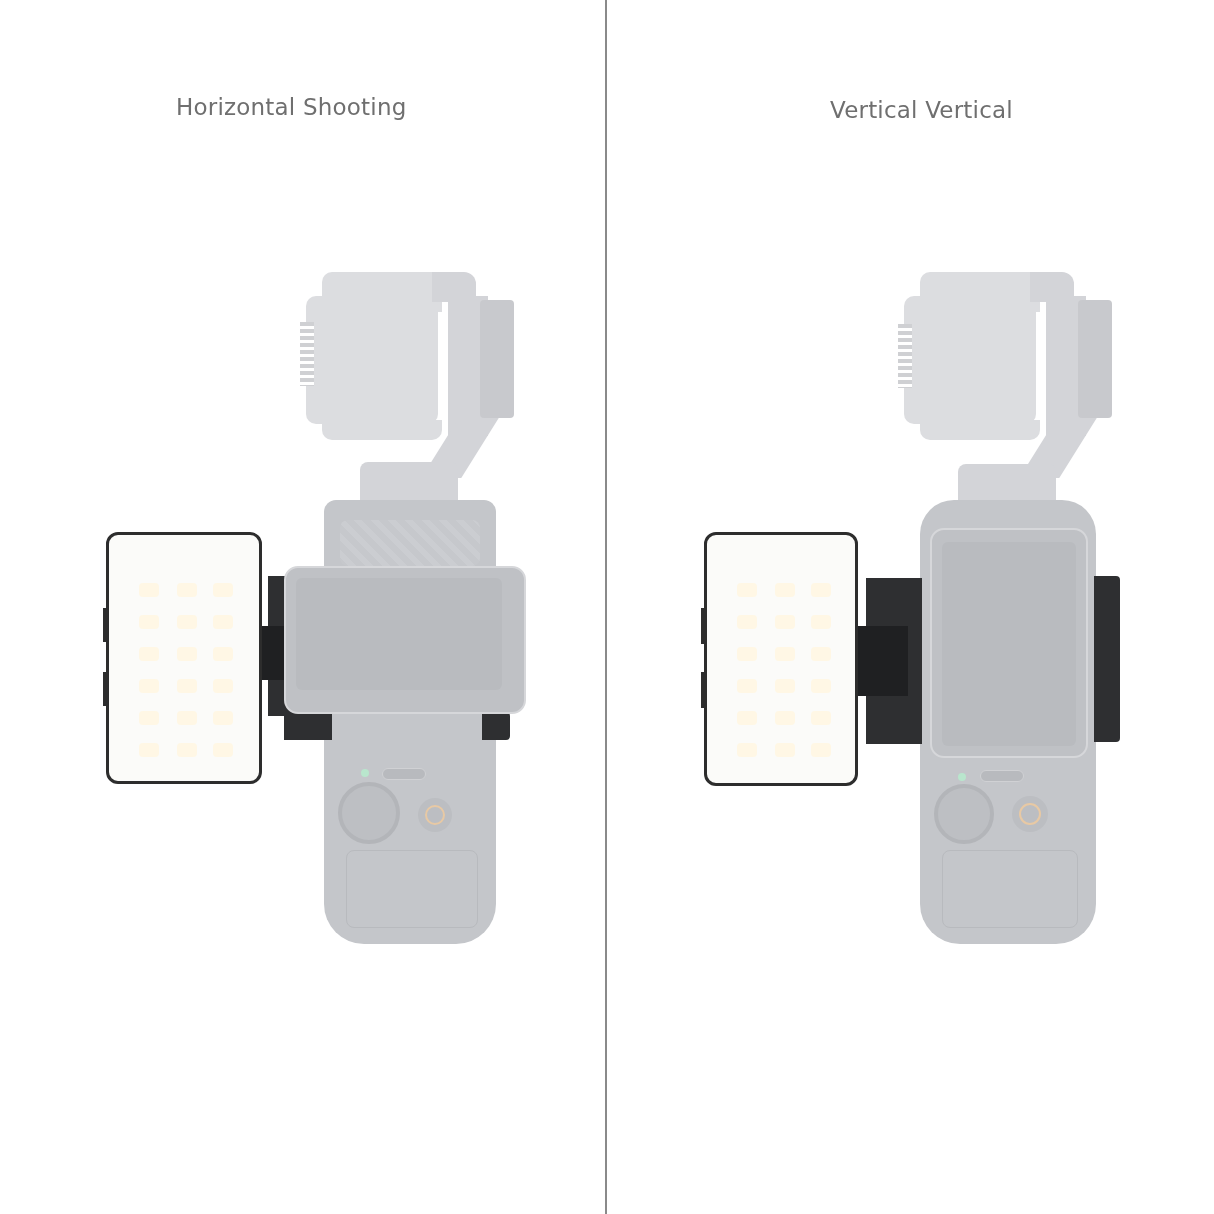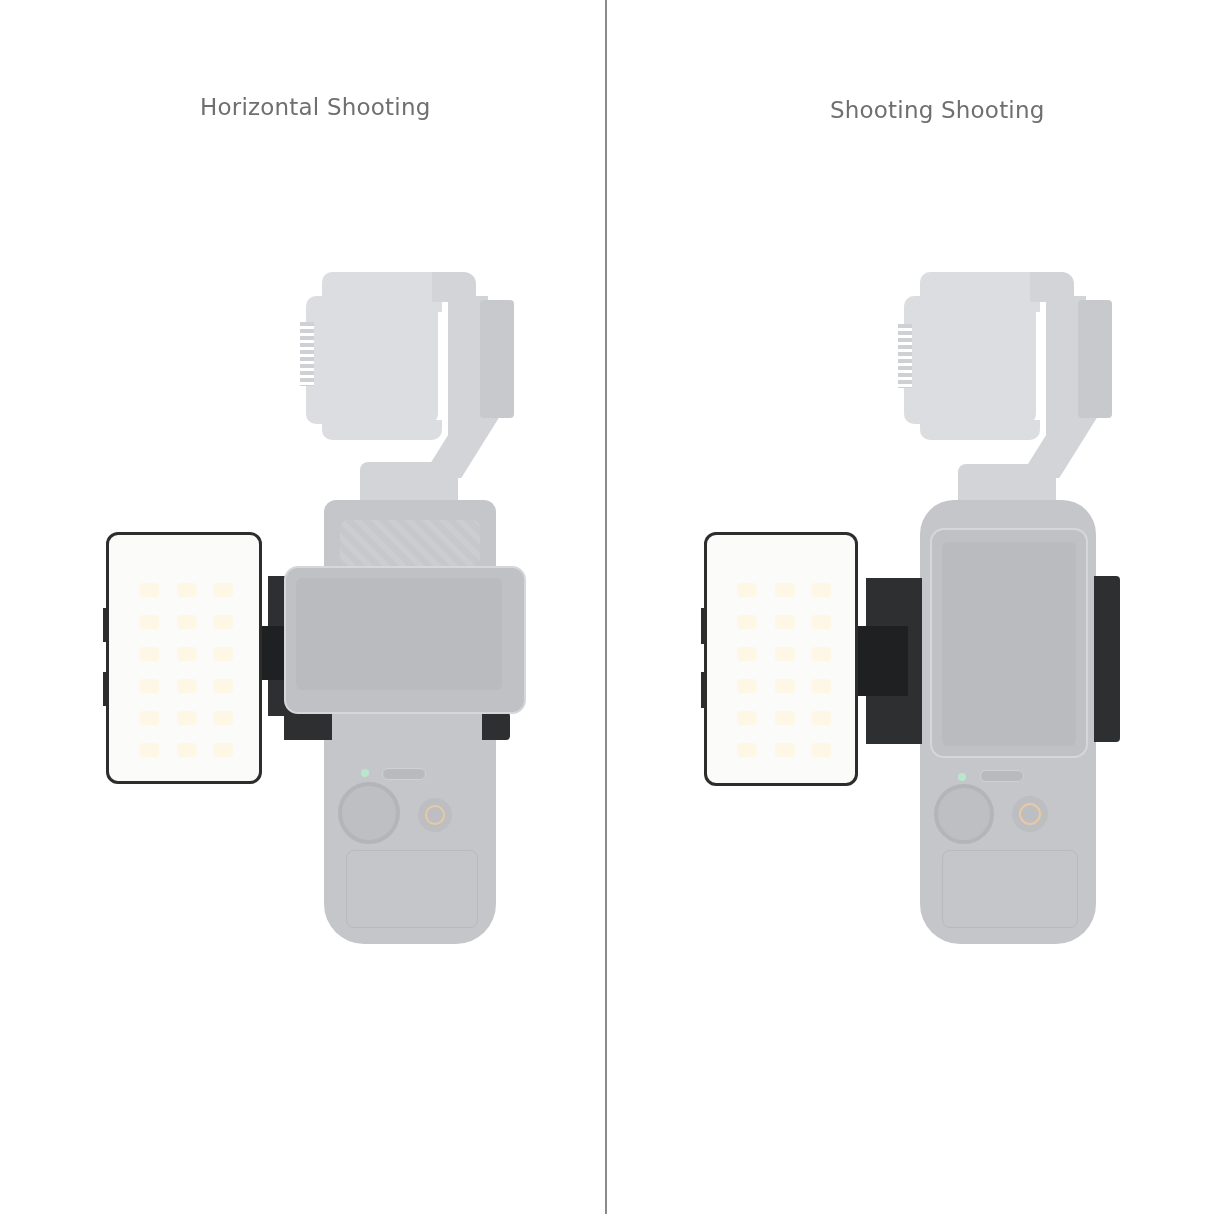--- a/index.html
+++ b/index.html
@@ -2,21 +2,21 @@
 <html><head>
 <meta charset="utf-8">
 <style>
   html,body{margin:0;padding:0;background:#ffffff;}
   body{width:1214px;height:1214px;position:relative;overflow:hidden;font-family:"DejaVu Sans","Liberation Sans",sans-serif;}
   .panel{position:absolute;top:0;height:1214px;width:606px;}
   .panel.left{left:0;}
   .panel.right{left:608px;}
   .divider{position:absolute;left:605px;top:0;width:2px;height:1214px;background:#8a8a8a;}
   .title{position:absolute;top:94px;font-size:23px;color:#6f6f6f;letter-spacing:0.2px;white-space:nowrap;}
-  .left .title{left:200px;}
+  .left .title{left:176px;}
   .right .title{left:222px;top:97px;}
   .abs{position:absolute;}
   
   .g-fg{background:#dcdde0;}
   .g-mid{background:#d3d4d8;}
   .g-dk{background:#c8c9cd;}
   
   .body{background:#c4c6ca;border-radius:12px 12px 40px 40px;}
   .screen{background:#bfc1c5;border:2px solid #d6d7da;border-radius:14px;box-sizing:border-box;}
   .screen-inner{background:#b9bbbf;border-radius:6px;}
@@ -92,21 +92,21 @@
       <div class="led" style="left:30px;top:208px;"></div>
         <div class="led" style="left:68px;top:208px;"></div>
         <div class="led" style="left:104px;top:208px;"></div>
     </div>
     <div class="abs side-btn" style="left:103px;top:608px;width:4px;height:34px;"></div>
     <div class="abs side-btn" style="left:103px;top:672px;width:4px;height:34px;"></div>
   </div>
 </div>
 
 <div class="panel right">
-  <div class="title">Shooting Shooting</div>
+  <div class="title">Vertical Vertical</div>
 
   <div>
     <div class="abs g-fg" style="left:312px;top:272px;width:120px;height:40px;border-radius:10px 10px 0 0;"></div>
     <div class="abs g-fg" style="left:296px;top:296px;width:132px;height:128px;border-radius:10px;"></div>
     <div class="abs g-fg" style="left:312px;top:420px;width:120px;height:20px;border-radius:0 0 10px 10px;"></div>
     <div class="abs" style="left:290px;top:324px;width:14px;height:64px;background:repeating-linear-gradient(#cfd0d3 0 4px,#ffffff 4px 7px);"></div>
     <div class="abs g-mid" style="left:422px;top:272px;width:44px;height:30px;border-radius:0 12px 0 0;"></div>
     <div class="abs g-mid" style="left:438px;top:296px;width:40px;height:140px;"></div>
     <div class="abs g-dk" style="left:470px;top:300px;width:34px;height:118px;border-radius:4px;"></div>
     <div class="abs g-mid" style="left:430px;top:418px;width:40px;height:60px;transform:skewX(-32deg);"></div>

